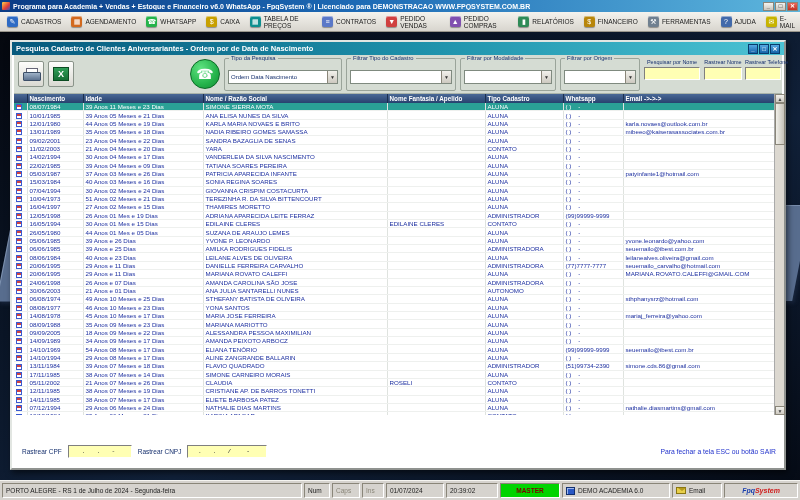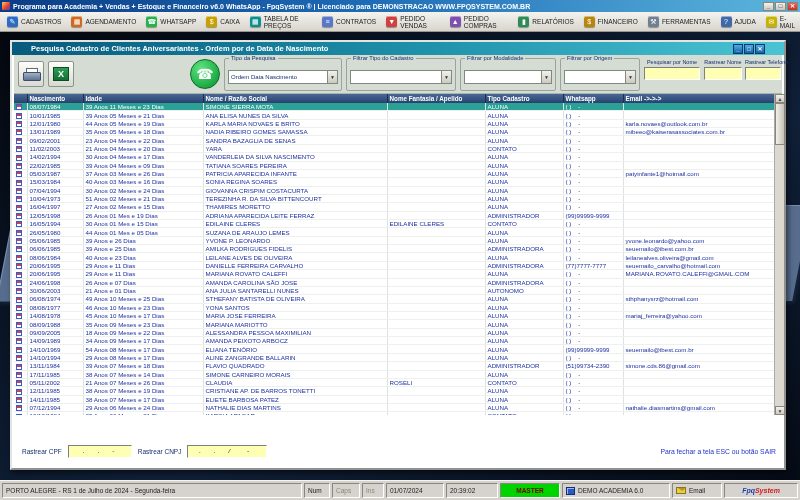--- a/index.html
+++ b/index.html
@@ -26,21 +26,21 @@
   .menu-item { display:flex; align-items:center; gap:3px; padding:0 5px; height:16px; font-size:6.5px; color:#1a1a1a; cursor:default; }
   .menu-icon { width:11px; height:11px; border-radius:2px; color:#fff; font-size:7px; line-height:11px; text-align:center;
     box-shadow:inset 0 1px 0 rgba(255,255,255,.45), 0 1px 1px rgba(0,0,0,.35); flex:none; }
 
   .mdi { position:absolute; left:0; top:32px; width:800px; bottom:20px; }
 
   
   .dialog { position:absolute; left:10px; top:8px; width:776px; height:430px; background:#ffffff;
     border:2px outset #e2e6e2; box-shadow:2px 3px 6px rgba(0,0,0,.55); }
   .dlg-titlebar { position:absolute; left:0; top:0; right:0; height:13px; display:flex; align-items:center;
-    background:linear-gradient(90deg,#075a7d,#1f93ac 55%,#4cc3d4); color:#fff; font-size:7.5px; font-weight:bold; padding:0 19px; }
+    background:linear-gradient(90deg,#075a7d,#1f93ac 55%,#4cc3d4); color:#fff; font-size:7.5px; font-weight:bold; padding:0 4px; }
   .dlg-title { flex:1; white-space:nowrap; overflow:hidden; }
   .dlg-controls { display:flex; gap:1px; }
   .dbtn { width:10px; height:10px; background:linear-gradient(#55a8e4,#1663a8); border:1px solid #083c6c;
     color:#fff; font-size:6px; line-height:8px; text-align:center; }
 
   .dlg-toolbar { position:absolute; left:2px; top:13px; right:2px; height:39px; background:#d5dcd3;
     border-bottom:1px solid #aab4aa; }
   .tbtn { position:absolute; top:6px; width:26px; height:26px; background:linear-gradient(#fdfdfb,#d9d9d2);
     border:1px solid #8a948a; border-radius:2px; display:flex; align-items:center; justify-content:center; }
   .printer-icon { position:relative; width:16px; height:12px; }

